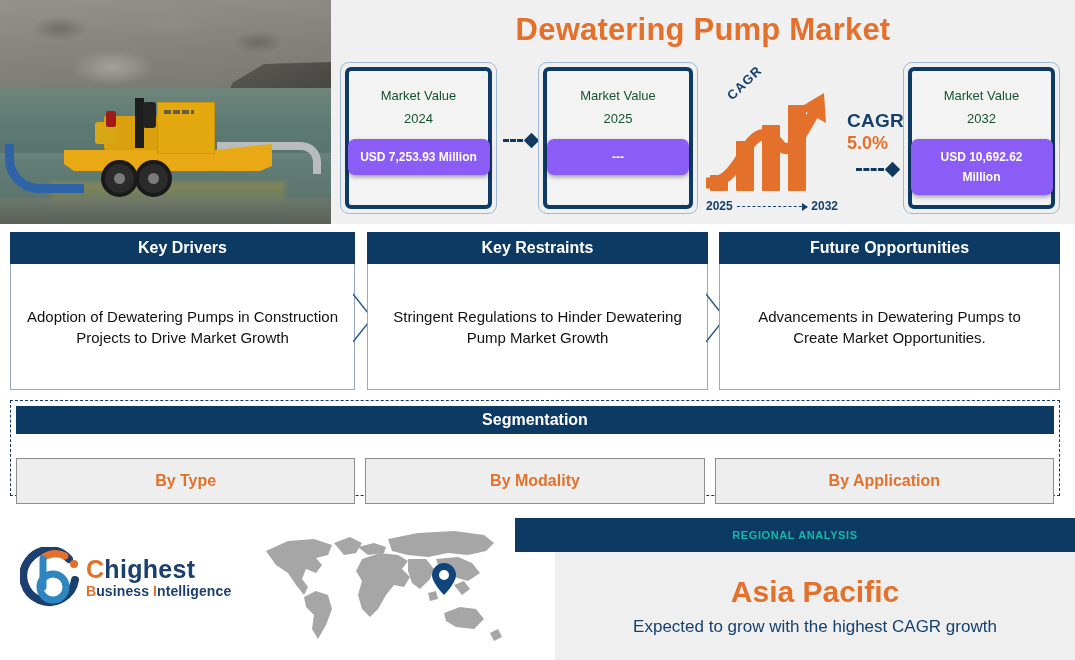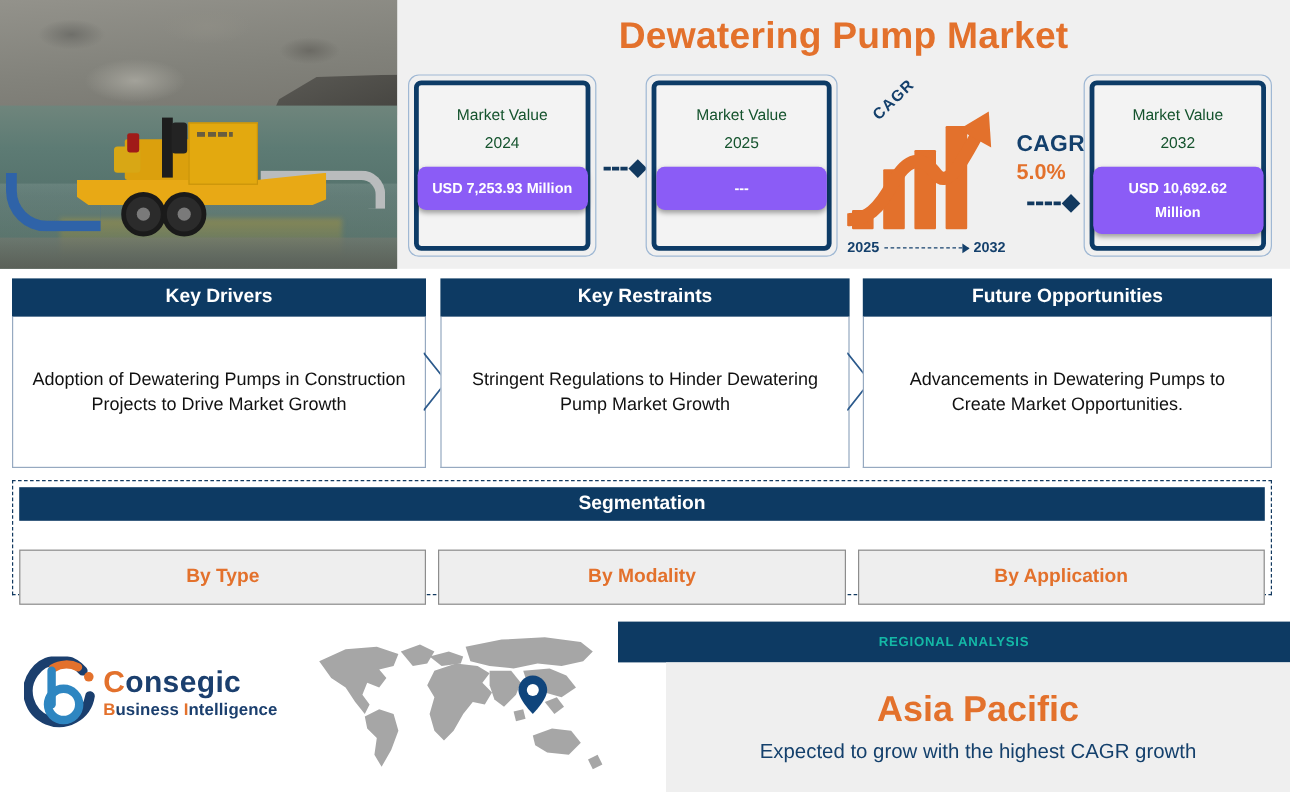--- a/index.html
+++ b/index.html
@@ -290,21 +290,21 @@
 
   <div class="logo-wrap">
     <svg class="logo-mark" viewBox="0 0 66 66">
       <path d="M49 12 A26 26 0 1 0 55 33" fill="none" stroke="#1b3f6e" stroke-width="8" stroke-linecap="round"></path>
       <path d="M24 10 A22 22 0 0 1 45 9" fill="none" stroke="#e3712c" stroke-width="7" stroke-linecap="round"></path>
       <circle cx="54" cy="17" r="4" fill="#e3712c"></circle>
       <path d="M23 12 L23 40" fill="none" stroke="#2e86c1" stroke-width="7" stroke-linecap="round"></path>
       <circle cx="33" cy="40" r="13" fill="none" stroke="#2e86c1" stroke-width="7"></circle>
     </svg>
     <div class="logo-text">
-      <div class="logo-main"><span class="o">C</span><span>onsegic</span></div>
+      <div class="logo-main"><span class="o">C</span><span>highest</span></div>
       <div class="logo-sub"><span class="o">B</span><span>usiness </span><span class="o">I</span><span>ntelligence</span></div>
     </div>
   </div>
 
   <div class="map-wrap">
     <svg viewBox="0 0 250 125" width="250" height="125">
       <g fill="#a6a6a6">
         <path d="M8 26 L30 16 L56 14 L74 20 L70 30 L58 33 L64 40 L58 48 L48 44 L44 54 L50 62 L46 70 L38 60 L30 48 L18 40 Z"></path>
         <path d="M76 18 L92 12 L104 18 L98 28 L86 30 Z"></path>
         <path d="M46 72 L58 66 L70 70 L74 84 L68 100 L60 114 L54 104 L56 90 L48 82 Z"></path>

